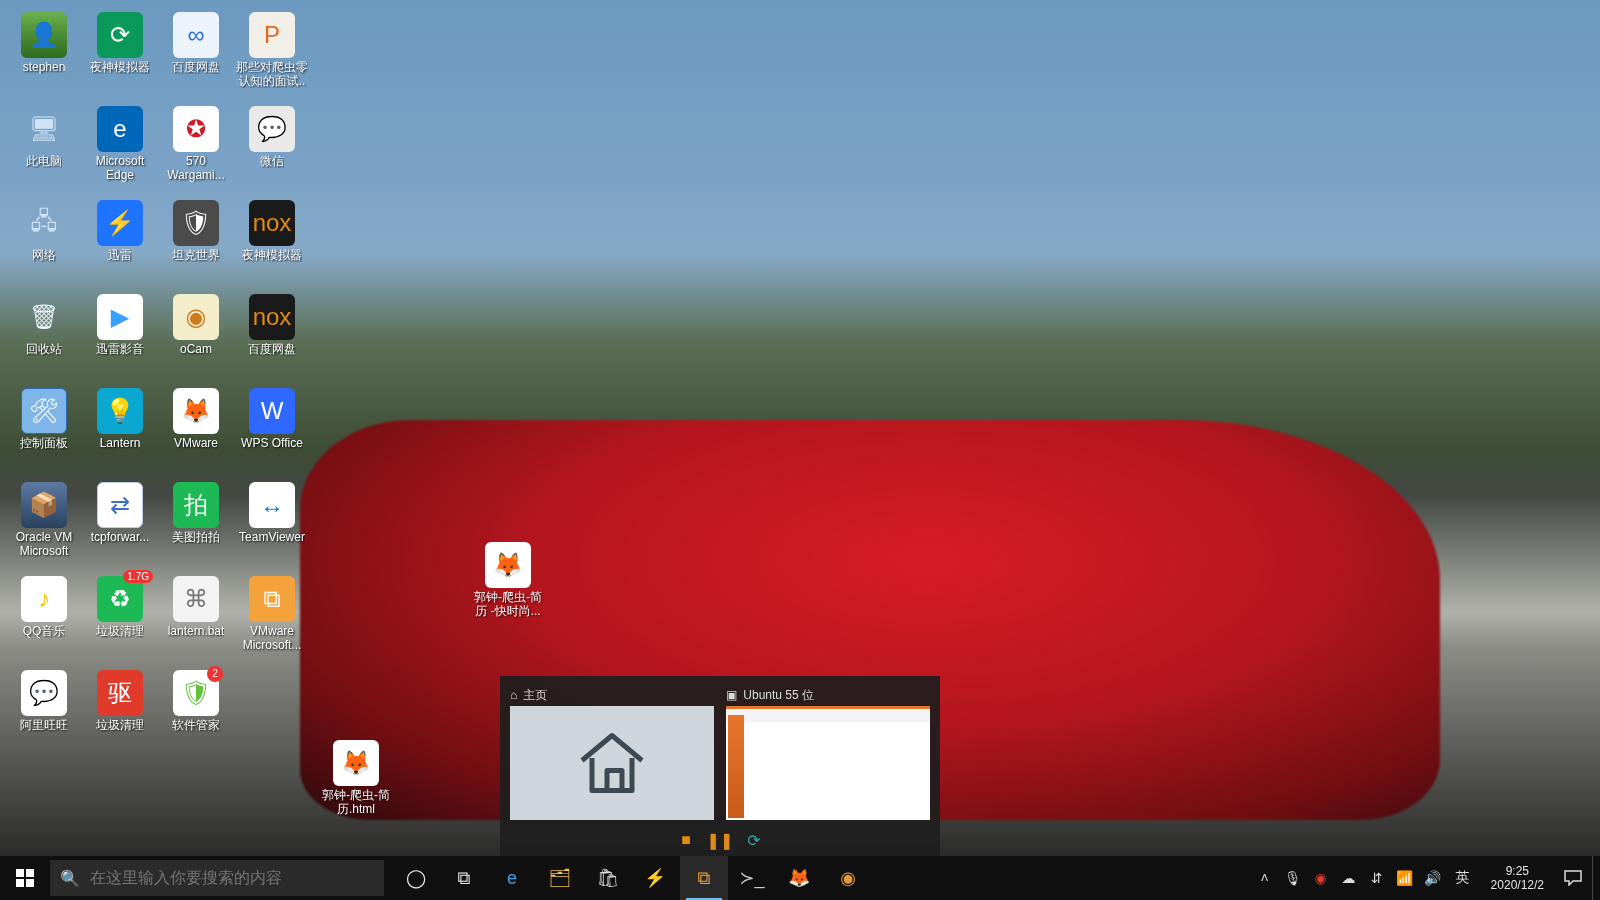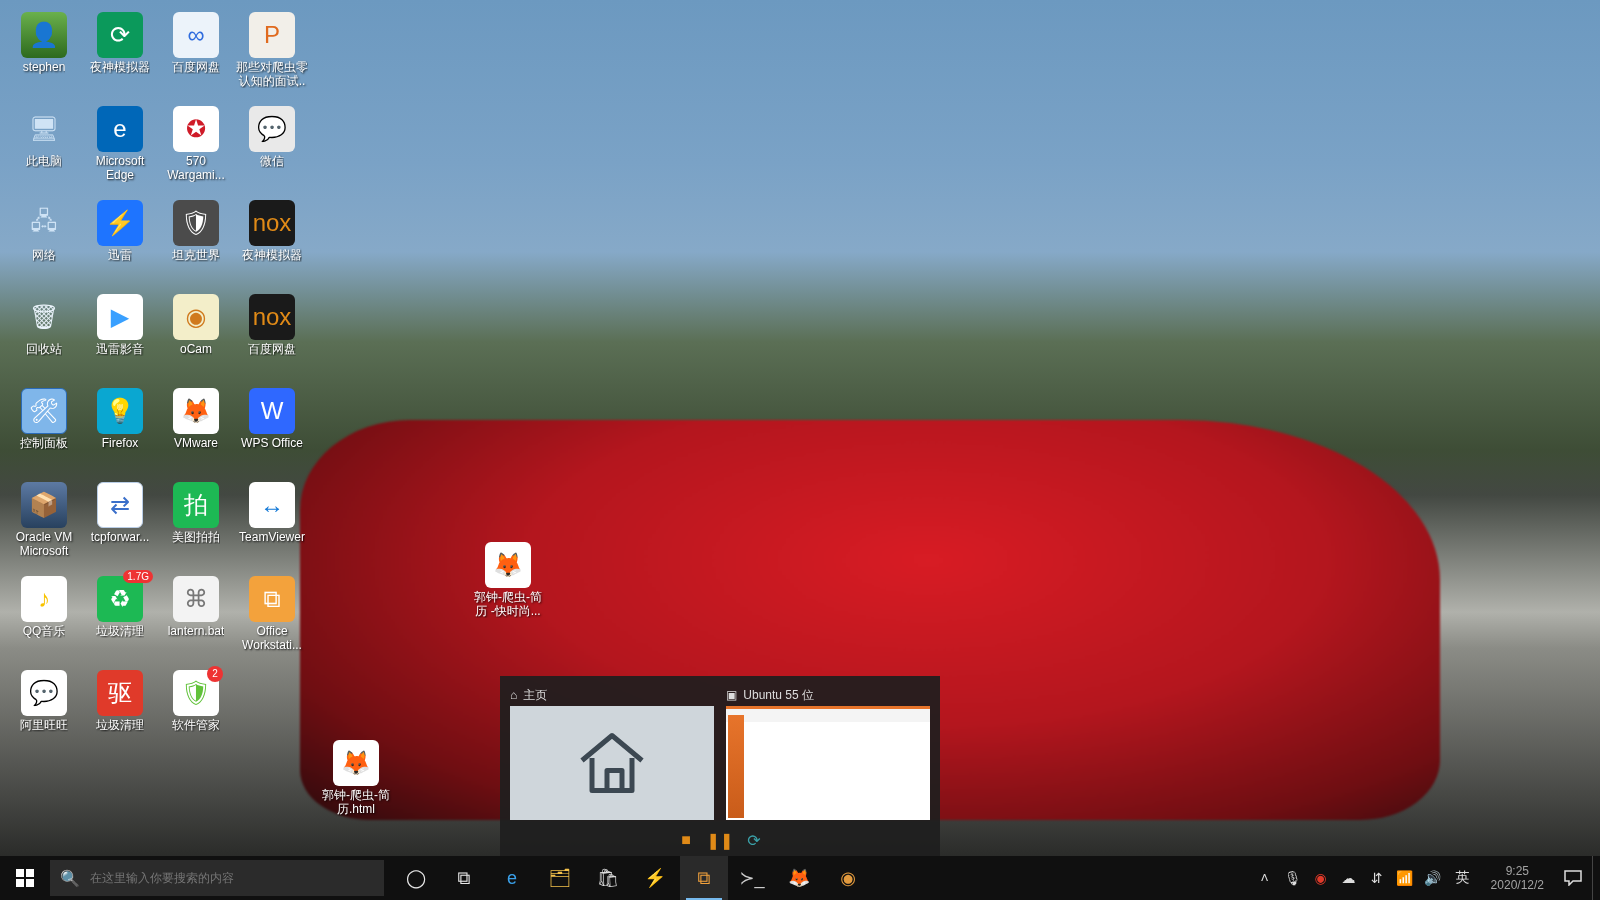--- a/index.html
+++ b/index.html
@@ -101,32 +101,32 @@
 .taskbar {
   position: absolute; bottom: 0; left: 0; width: 1600px; height: 44px;
   background: #101010; display: flex; align-items: center; z-index: 10;
 }
 .taskbar .start { width: 50px; height: 44px; display: flex; align-items: center; justify-content: center; cursor:pointer; }
 .taskbar .search {
   width: 334px; height: 36px; background: #2b2b2b; display: flex; align-items: center; margin-right: 8px;
 }
 .taskbar .search .sicon { width: 40px; text-align: center; color: #bbb; }
 .taskbar .search input {
-  flex: 1; background: transparent; border: none; outline: none; color: #ccc; font-size: 12px;
+  flex: 1; background: transparent; border: none; outline: none; color: #ccc; font-size: 16px;
 }
 .taskbar .tbtn {
   width: 48px; height: 44px; display: flex; align-items: center; justify-content: center;
   color: #e8e8e8; cursor: pointer; position: relative;
 }
 .taskbar .tbtn.active { background: #2a2a2a; }
 .taskbar .tbtn.active::after{content:"";position:absolute;bottom:0;left:6px;right:6px;height:2px;background:#76b9ed}
 .spacer{flex:1}
 .tray { display: flex; align-items: center; gap: 4px; padding-right: 6px; }
 .tray .ti { width: 24px; height: 44px; display: flex; align-items: center; justify-content: center; color: #ddd; font-size: 14px; cursor:pointer; }
-.clock { color: #a3a3a3; font-size: 12px; line-height: 14px; text-align: center; padding: 0 10px; cursor:pointer;}
+.clock { color: #e5e5e5; font-size: 12px; line-height: 14px; text-align: center; padding: 0 10px; cursor:pointer;}
 .show-desktop{width:8px;height:44px;border-left:1px solid #444;cursor:pointer}
 .action-center{width:38px;display:flex;align-items:center;justify-content:center;color:#ddd;cursor:pointer}
 </style>
 </head>
 <body>
 
 <div class="desktop">
 
   <div class="icons" id="icons">
       <div class="col" style="left: 0px;">
@@ -175,21 +175,21 @@
         <div class="di">
           <div class="ic c-xunlei">⚡</div>
           <div class="lb">迅雷</div>
         </div>
         <div class="di">
           <div class="ic c-yy">▶</div>
           <div class="lb">迅雷影音</div>
         </div>
         <div class="di">
           <div class="ic c-lant">💡</div>
-          <div class="lb">Firefox</div>
+          <div class="lb">Lantern</div>
         </div>
         <div class="di">
           <div class="ic c-tcp">⇄</div>
           <div class="lb">tcpforwar...</div>
         </div>
         <div class="di">
           <div class="ic c-trash c-badge">♻</div>
           <div class="lb">垃圾清理</div>
         </div>
         <div class="di">
@@ -251,21 +251,21 @@
         <div class="di">
           <div class="ic c-wps">W</div>
           <div class="lb">WPS Office</div>
         </div>
         <div class="di">
           <div class="ic c-tv">↔</div>
           <div class="lb">TeamViewer</div>
         </div>
         <div class="di">
           <div class="ic c-vm">⧉</div>
-          <div class="lb">Office Workstati...</div>
+          <div class="lb">VMware Microsoft...</div>
         </div>
       </div>
     </div>
 
   <div id="stray">
       <div class="di stray" style="left: 318px; top: 736px;">
         <div class="ic c-ff">🦊</div>
         <div class="lb">郭钟-爬虫-简历.html</div>
       </div>
       <div class="di stray" style="left: 470px; top: 538px;">

